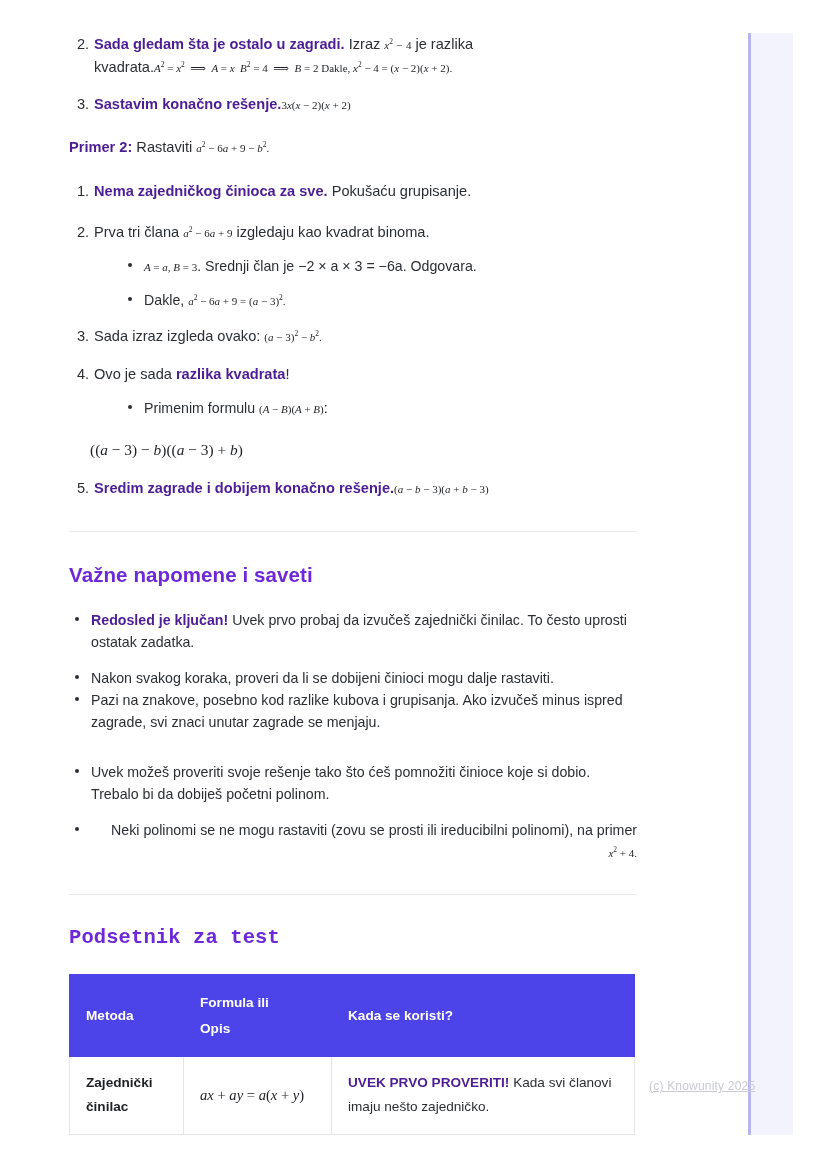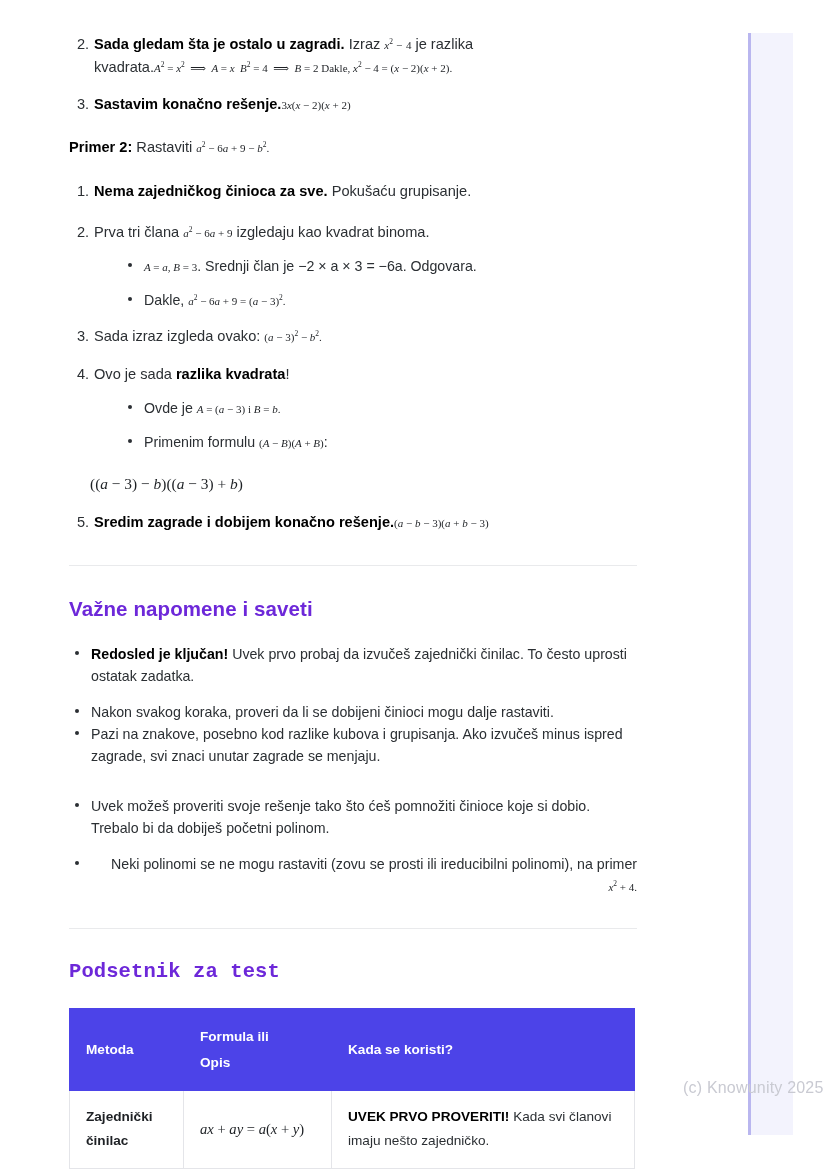--- a/index.html
+++ b/index.html
@@ -77,21 +77,21 @@
     height: 4px;
     border-radius: 50%;
     background: #2b2f33;
   }
 
   ul.sub {
     margin-top: 11px;
     margin-left: 28px;
   }
 
-  b, strong { font-weight: 700; color: #000000; }
+  b, strong { font-weight: 700; color: #4c1d95; }
 
   
   .m {
     font-family: "Liberation Serif", "DejaVu Serif", serif;
     font-style: italic;
     font-size: 11px;
     color: #1d2024;
     white-space: nowrap;
   }
   .m .up { font-style: normal; }
@@ -171,26 +171,27 @@
     font-size: 14.6px;
     font-weight: 400;
   }
   col.c1 { width: 114px; }
   col.c2 { width: 148px; }
   col.c3 { width: 303px; }
 
   
   #watermark {
     position: absolute;
-    left: 683px;
+    left: 649px;
     top: 1079px;
-    font-size: 16px;
+    font-size: 12px;
     color: #c9cad2;
     white-space: nowrap;
     letter-spacing: 0.2px;
+    text-decoration: underline;
   }
 </style>
 </head>
 <body>
 
 <div id="side-rail"></div>
 
 <div id="content">
 
   <ol class="steps" style="margin-top:33px;">
@@ -235,23 +236,20 @@
     <li class="step" style="margin-bottom:16px;">
       <span class="num">3.</span>
       <span>Sada izraz izgleda ovako: </span><span class="m"><span class="numn">(</span><i>a</i> <span class="numn">− 3)</span><sup class="numn">2</sup> <span class="numn">−</span> <i>b</i><sup class="numn">2</sup><span class="numn">.</span></span>
     </li>
 
     <li class="step" style="margin-bottom:0;">
       <span class="num">4.</span>
       <span>Ovo je sada </span><strong>razlika kvadrata</strong><span>!</span>
 
       <ul class="sub">
-        <li class="bullet">
-          <span>Ovde je </span><span class="m"><i>A</i> <span class="numn">= (</span><i>a</i> <span class="numn">− 3)</span> <span class="up">i</span> <i>B</i> <span class="numn">=</span> <i>b</i><span class="numn">.</span></span>
-        </li>
         <li class="bullet" style="margin-bottom:9px;">
           <span>Primenim formulu </span><span class="m"><span class="numn">(</span><i>A</i> <span class="numn">−</span> <i>B</i><span class="numn">)(</span><i>A</i> <span class="numn">+</span> <i>B</i><span class="numn">)</span></span><span>:</span>
         </li>
       </ul>
     </li>
   </ol>
 
   <div class="display-math">
     <span class="m" style="font-size:15.4px;"><span class="numn">((</span><i>a</i> <span class="numn">− 3) −</span> <i>b</i><span class="numn">)((</span><i>a</i> <span class="numn">− 3) +</span> <i>b</i><span class="numn">)</span></span>
   </div>

